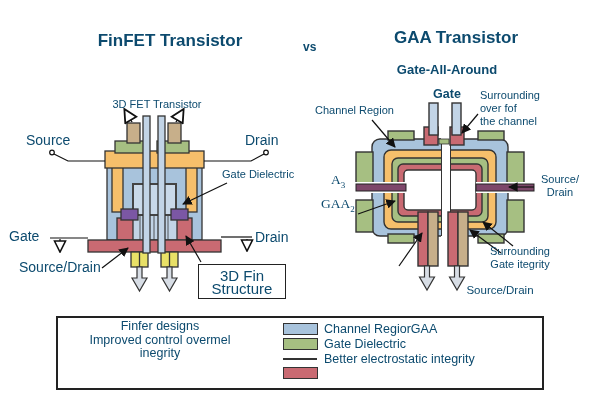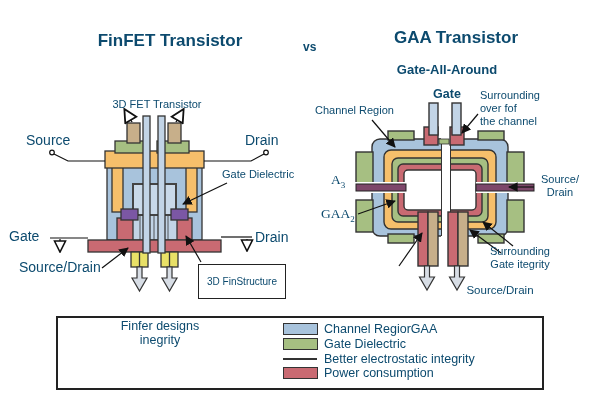--- a/index.html
+++ b/index.html
@@ -7,22 +7,22 @@
          font-family:"Liberation Sans", sans-serif;color:#0c4a6e;padding-left:24px;}
   svg.gfx{position:absolute;left:0;top:0;}
   .lbl{position:absolute;font-size:11px;line-height:13px;white-space:nowrap;}
   .lbl.big{font-size:14px;}
   .ttl{position:absolute;font-weight:bold;font-size:17px;text-align:center;}
   .sub{position:absolute;font-weight:bold;font-size:13px;text-align:center;}
   .vs{position:absolute;font-weight:bold;font-size:12px;}
   .ctr{text-align:center;white-space:normal;}
   .serif{font-family:"Liberation Serif", serif;font-size:13.5px;}
   .serif sub{font-size:9px;}
-  .finbox{position:absolute;border:1.5px solid #222;display:flex;flex-direction:row;
-          align-items:center;justify-content:center;font-size:10px;line-height:13px;background:#fff;}
+  .finbox{position:absolute;border:1.5px solid #222;display:flex;flex-direction:column;
+          align-items:center;justify-content:center;font-size:15px;line-height:13px;background:#fff;}
   .legend{position:absolute;border:2px solid #222;background:#fff;}
   .leg-left{position:absolute;text-align:center;font-size:12.5px;line-height:13.5px;}
   .leg-swatch{position:absolute;width:35px;height:12px;border:1.5px solid #333;box-sizing:border-box;}
   .leg-line{position:absolute;width:34px;height:0;border-top:2px solid #333;}
   .leg-lbl{position:absolute;font-size:12.5px;white-space:nowrap;}
 </style>
 </head>
 <body>
 
 <div class="stage">
@@ -152,38 +152,38 @@
   </div>
 
   <div class="lbl ctr" style="left:417px;top:88px;width:60px;font-weight:bold;font-size:12.5px;">Gate</div>
   <div class="lbl" style="left:480px;top:89px;">
     <span style="display:block">Surrounding</span>
     <span style="display:block">over fof</span>
     <span style="display:block">the channel</span>
   </div>
   <div class="lbl" style="left:315px;top:104px;">Channel Region</div>
   <div class="lbl serif" style="left:331px;top:173px;"><span>A</span><sub>3</sub></div>
-  <div class="lbl serif" style="left:321px;top:207px;"><span>GAA</span><sub>2</sub></div>
+  <div class="lbl serif" style="left:321px;top:197px;"><span>GAA</span><sub>2</sub></div>
   <div class="lbl ctr" style="left:530px;top:173px;width:60px;">
     <span style="display:block">Source/</span>
     <span style="display:block">Drain</span>
   </div>
   <div class="lbl ctr" style="left:470px;top:245px;width:100px;">
     <span style="display:block">Surrounding</span>
     <span style="display:block">Gate itegrity</span>
   </div>
   <div class="lbl ctr" style="left:450px;top:284px;width:100px;font-size:11.5px;">Source/Drain</div>
 
   <div class="legend" style="left:56px;top:316px;width:484px;height:70px;"></div>
   <div class="leg-left" style="left:50px;top:320px;width:220px;">
     <span style="display:block">Finfer designs</span>
+    <span style="display:block">Improved control overmel</span>
     <span style="display:block">inegrity</span>
   </div>
   <div class="leg-swatch" style="left: 283px; top: 323px; background: rgb(168, 195, 220);"></div>
   <div class="leg-lbl" style="left:324px;top:322px;">Channel RegiorGAA</div>
   <div class="leg-swatch" style="left: 283px; top: 338px; background: rgb(166, 191, 130);"></div>
   <div class="leg-lbl" style="left:324px;top:337px;">Gate Dielectric</div>
   <div class="leg-line" style="left:283px;top:358px;"></div>
   <div class="leg-lbl" style="left:324px;top:352px;">Better electrostatic integrity</div>
   <div class="leg-swatch" style="left: 283px; top: 367px; background: rgb(201, 106, 114);"></div>
-  <div class="leg-lbl" style="left:324px;top:366px;">Power consumption</div>
 
 </div>
 
 </body></html>

